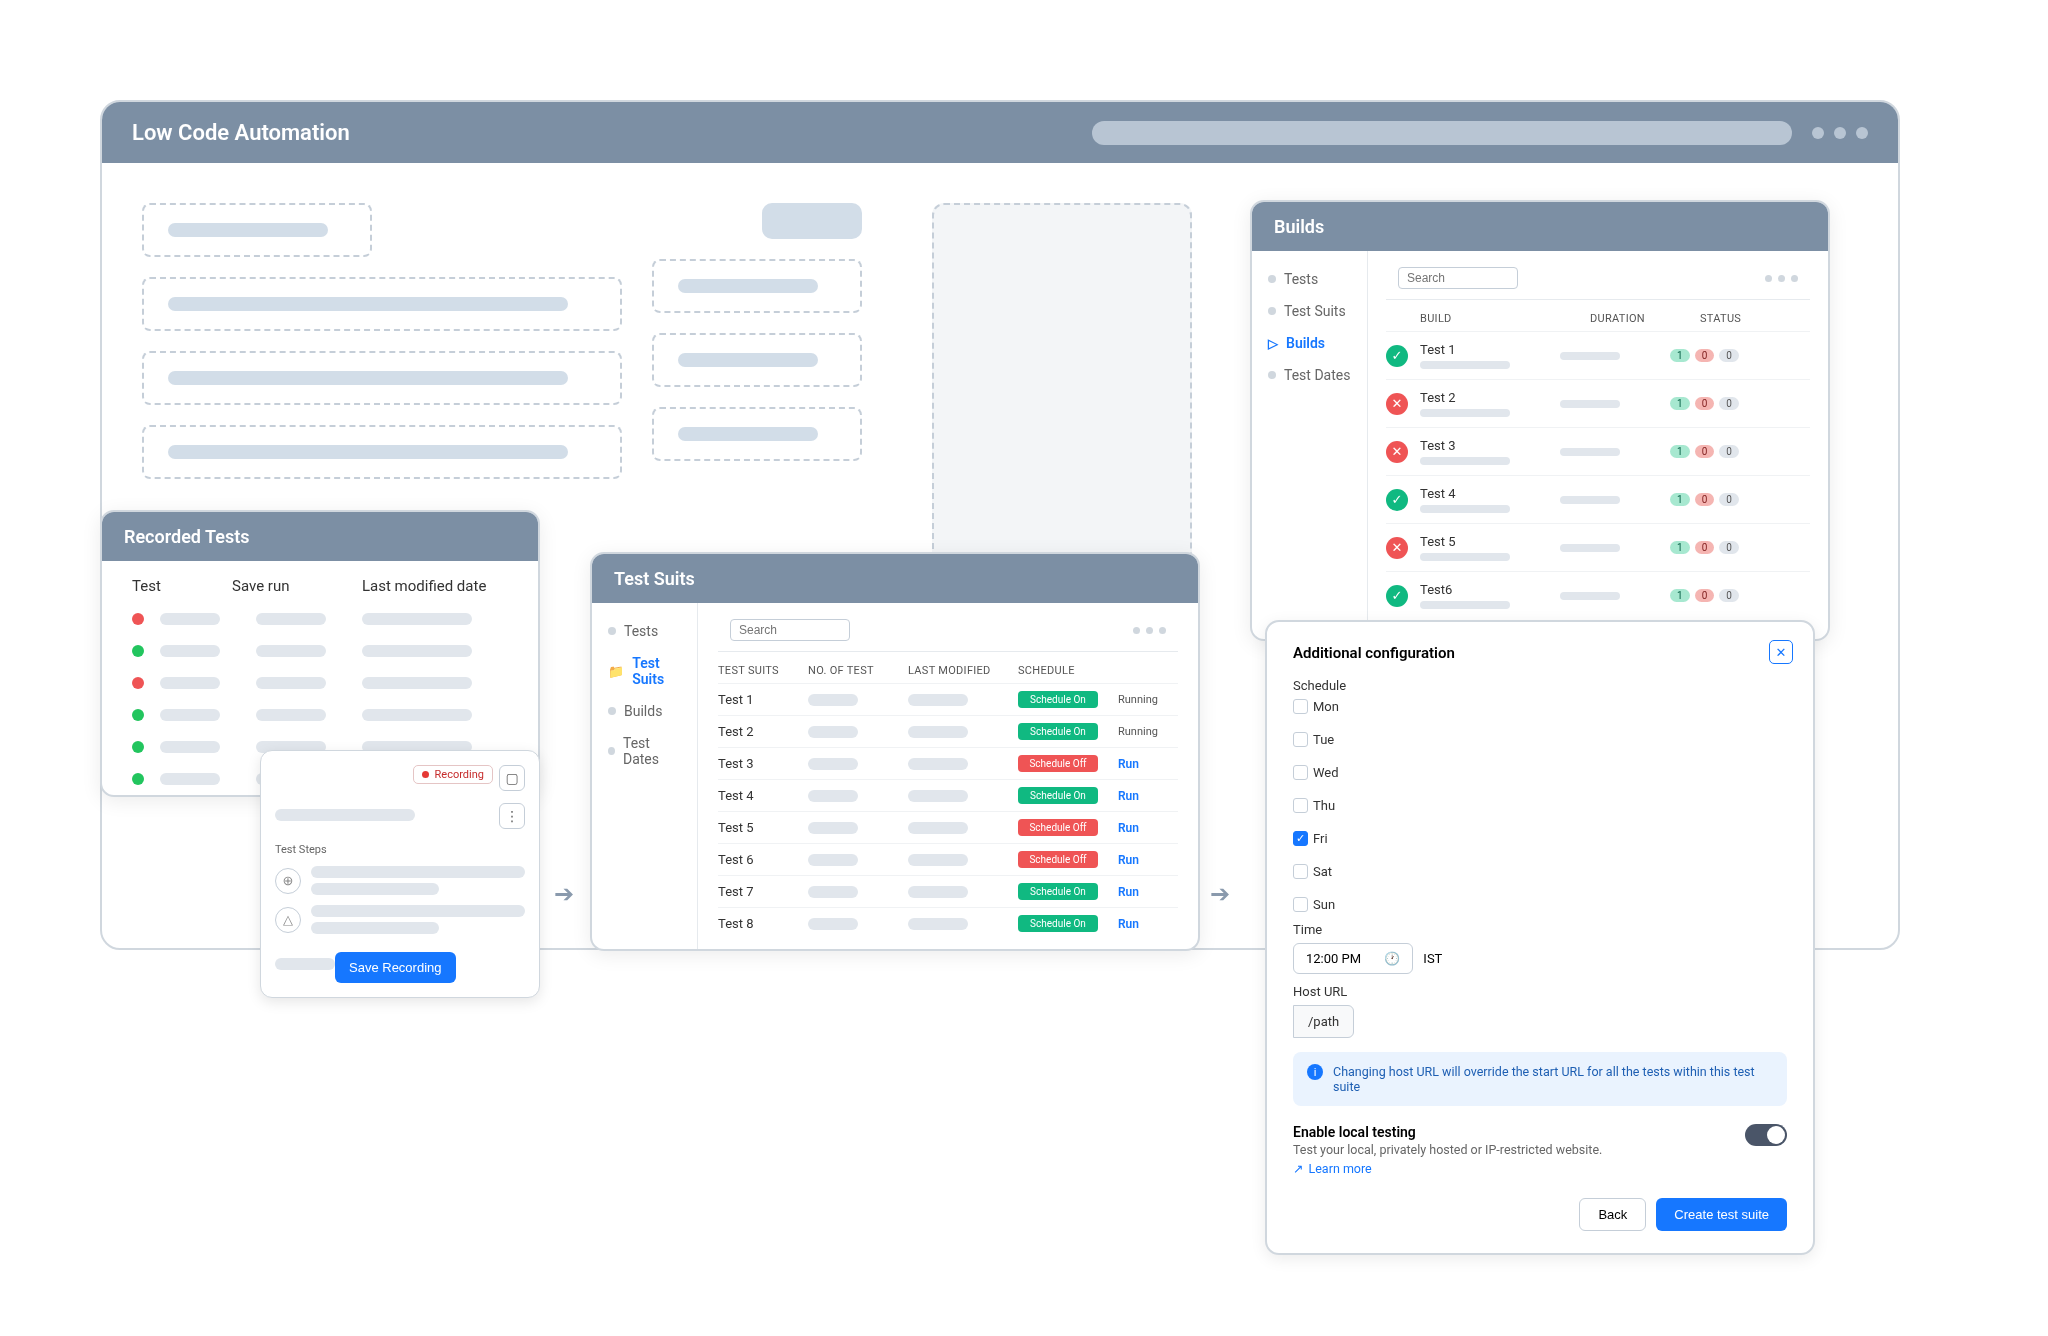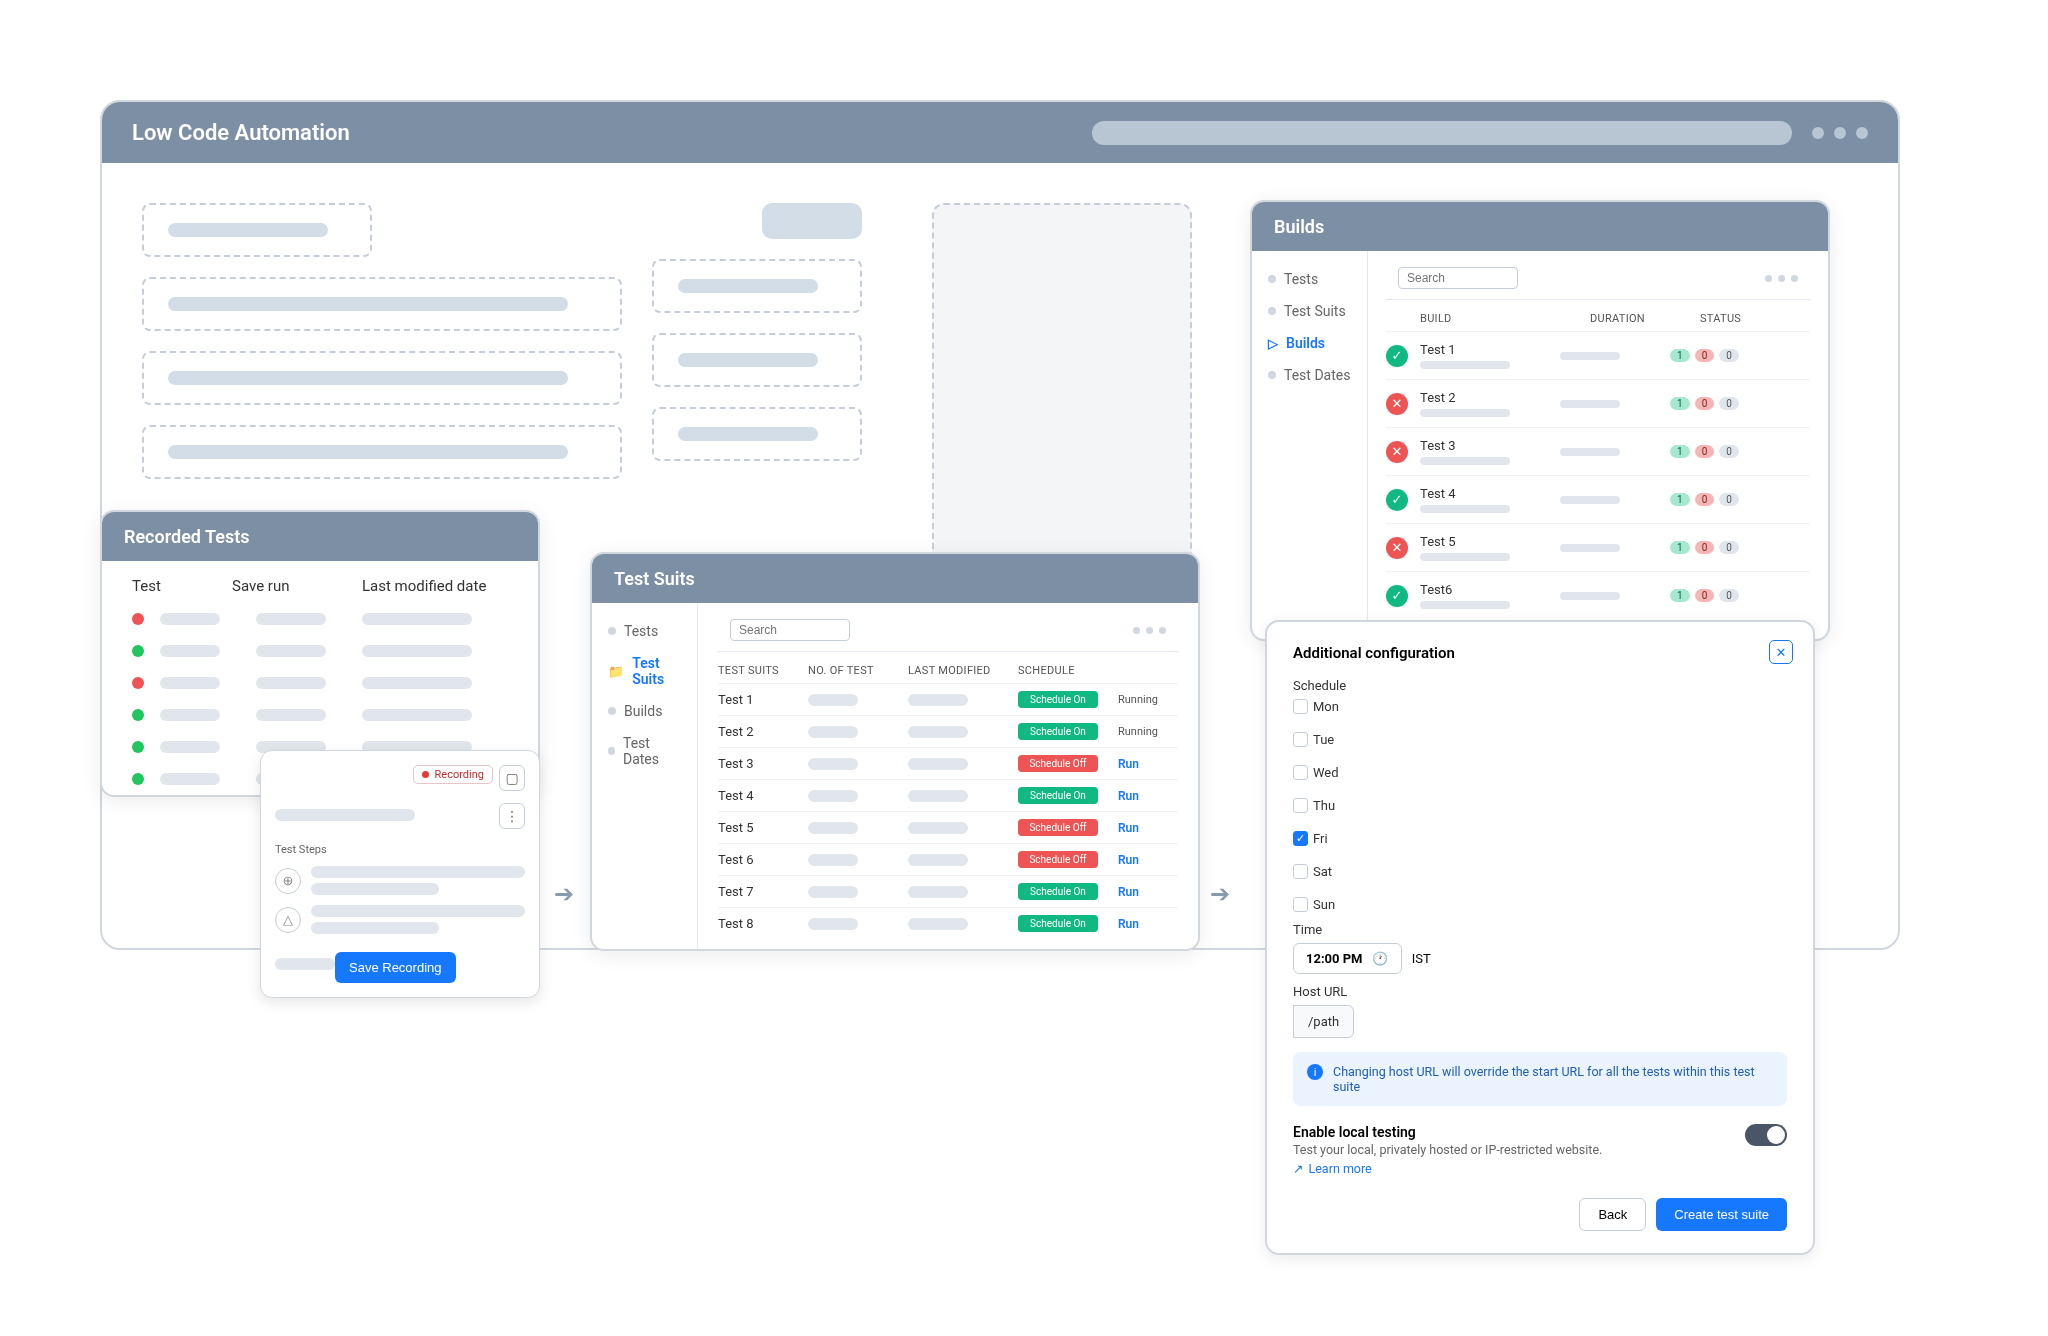--- a/index.html
+++ b/index.html
@@ -87,21 +87,21 @@
 
 .config { position: absolute; left: 1265px; top: 620px; width: 550px; background:#fff; border: 2px solid #d0d7de; border-radius:14px; padding:22px 26px; box-shadow: 0 4px 16px rgba(0,0,0,0.08); }
 .cfg-title { font-size:15px; font-weight:600; margin-bottom:16px; }
 .close-x { position:absolute; right:20px; top:18px; width:24px; height:24px; border:1.5px solid #1677ff; border-radius:5px; color:#1677ff; display:flex; align-items:center; justify-content:center; font-size:13px; cursor:pointer; }
 .cfg-label { font-size:13px; color:#333; margin: 10px 0 6px; }
 .days { display:flex; gap:18px; font-size:13px; color:#333;flex-direction:column; }
 .day-cb { display:flex; gap:5px; align-items:center; }
 .cb { width:15px; height:15px; border:1.5px solid #c5ced8; border-radius:3px; display:inline-flex; align-items:center; justify-content:center; font-size:11px; color:#fff; }
 .cb.checked { background:#1677ff; border-color:#1677ff; }
 .time-row { display:flex; gap:10px; align-items:center; margin-top:6px; }
-.time-in { border:1px solid #c5ced8; border-radius:6px; padding:7px 12px; font-size:13px; display:flex; gap:10px; align-items:center;font-weight:bold; }
+.time-in { border:1px solid #c5ced8; border-radius:6px; padding:7px 12px; font-size:13px; display:flex; gap:23px; align-items:center; }
 .host-row { display:flex; margin-top:6px; }
 .host-in { flex:1; border:1px solid #c5ced8; border-right:none; border-radius:6px 0 0 6px; padding:8px 12px; font-size:13px; color:#888; }
 .host-suffix { border:1px solid #c5ced8; border-radius:0 6px 6px 0; padding:8px 14px; font-size:13px; color:#333; background:#f8f9fa; }
 .info-box { background:#eaf3fe; border-radius:8px; padding:12px 14px; margin-top:14px; display:flex; gap:10px; font-size:12.5px; color:#1e5fb3; }
 .info-i { width:16px; height:16px; border-radius:50%; background:#1677ff; color:#fff; display:flex; align-items:center; justify-content:center; font-size:11px; flex-shrink:0; }
 .local-row { display:flex; align-items:flex-start; margin-top:18px; }
 .local-txt h4 { font-size:14px; font-weight:600; }
 .local-txt p { font-size:12.5px; color:#666; margin:2px 0 4px; }
 .learn { color:#1677ff; font-size:12.5px; display:flex; gap:5px; align-items:center; }
 .toggle { margin-left:auto; width:42px; height:22px; background:#4a5568; border-radius:11px; position:relative; }

